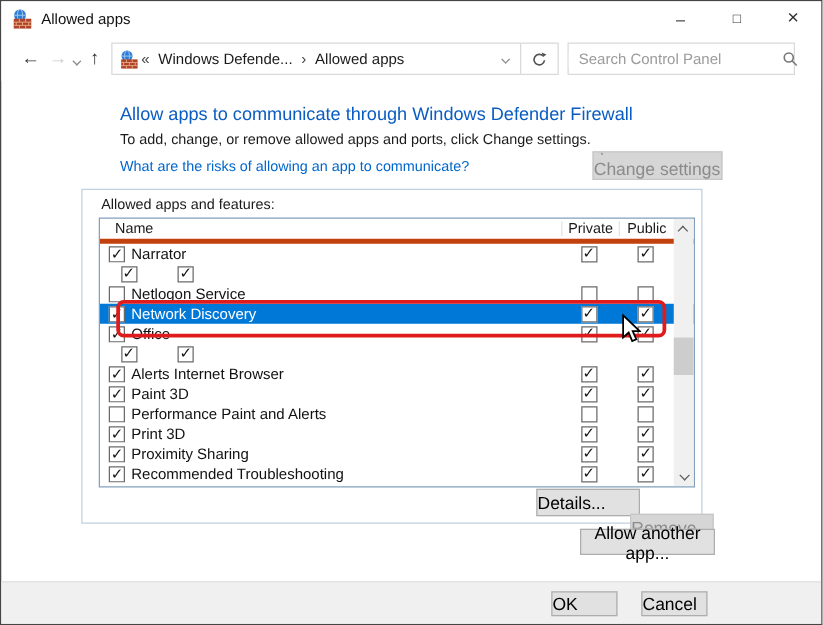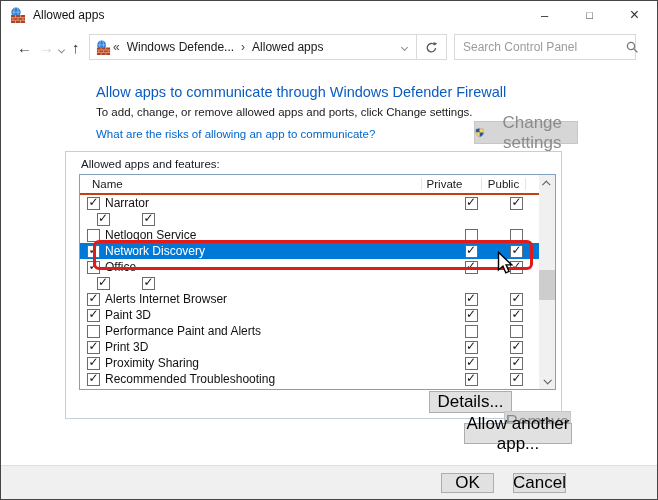--- a/index.html
+++ b/index.html
@@ -32,38 +32,38 @@
   .addr-refresh{width:30px; height:100%; border-left:1px solid #d9d9d9; display:flex; align-items:center; justify-content:center;}
   .searchbox{position:absolute; left:453px; top:5px; width:182px; height:26px; border:1px solid #d9d9d9; display:flex; align-items:center;}
   .searchbox input{flex:1; border:none; outline:none; font-size:12px; color:#333; padding:0 8px;}
   .searchbox input::placeholder{color:#9b9b9b;}
   .searchbox .mag{margin-right:7px; flex:0 0 auto;}
 
   
   .heading{position:absolute; left:95px; top:83px; font-size:14.5px; color:var(--head);}
   .subheading{position:absolute; left:95px; top:105px; font-size:11.5px; color:#1a1a1a;}
   .risks{position:absolute; left:95px; top:127px; font-size:11.5px; color:var(--link); text-decoration:none;}
-  .btn{display:flex; align-items:center; justify-content:center; background:var(--btn-bg); border:1px solid var(--btn-bd); font-size:17px; color:#000;}
+  .btn{display:flex; align-items:flex-start; justify-content:center; background:var(--btn-bg); border:1px solid var(--btn-bd); font-size:14px; color:#000;flex-direction:column;}
   .btn:disabled{background:var(--dis-bg); border-color:var(--dis-bd); color:var(--dis-tx);}
   .chgset{position:absolute; left:473px; top:120px; width:104px; height:23px; gap:3px;}
 
   .groupbox{position:absolute; left:64px; top:150px; width:497px; height:268px; border:1px solid #c2cfdd; background:#fff;}
   .grouplabel{position:absolute; left:15px; top:6px; font-size:11.5px; color:#1a1a1a;}
   .listbox{position:absolute; left:13px; top:22px; width:477px; height:216px; border:1px solid #82a0bd; background:#fff; overflow:hidden;}
 
-  .hdr{display:flex; height:20px; align-items:center; font-size:11.5px; color:#1a1a1a; border-bottom:2px solid #c2410c;gap:14px;}
+  .hdr{display:flex; height:20px; align-items:center; font-size:11.5px; color:#1a1a1a; border-bottom:4px solid #c2410c;}
   .hdr .h-name{flex:1; padding-left:12px;}
   .hdr .h-private{width:46px; text-align:center; border-left:1px solid #e3e3e3;}
   .hdr .h-public{width:45px; text-align:center; border-left:1px solid #e3e3e3; border-right:1px solid #e3e3e3;}
   .hdr .h-sb{width:15px;}
 
   .row{display:flex; height:16px; align-items:center; font-size:12px; color:#111;}
   .row.selected{background:var(--sel);}
   .row.selected .nm{color:#fff;}
-  .col-name{flex:1; display:flex; align-items:center; gap:5px; padding-left:7px; overflow:hidden;}
+  .col-name{flex:1; display:flex; align-items:flex-end; gap:5px; padding-left:7px; overflow:hidden;}
   .col-private{width:46px; display:flex; justify-content:center;}
   .col-public{width:45px; display:flex; justify-content:center; margin-right:16px;}
   .nm{white-space:nowrap;}
   .cb{position:relative; width:13px; height:13px; border:1px solid #6b6b6b; background:#fff; flex:0 0 auto;}
   .cb.checked::after{content:"✓"; position:absolute; left:0.5px; top:-2.5px; font-size:12px; font-weight:bold; color:#111;}
 
   .vscroll{position:absolute; right:0; top:0; width:16px; height:214px; background:#f0f0f0;}
   .sb-btn{position:absolute; left:0; width:16px; height:17px; display:flex; align-items:center; justify-content:center;}
   .sb-btn.up{top:0;} .sb-btn.down{bottom:0;}
   .sb-chev-up{width:6px; height:6px; border-left:1.4px solid #5a5a5a; border-top:1.4px solid #5a5a5a; transform:rotate(45deg) translateY(1px);}

